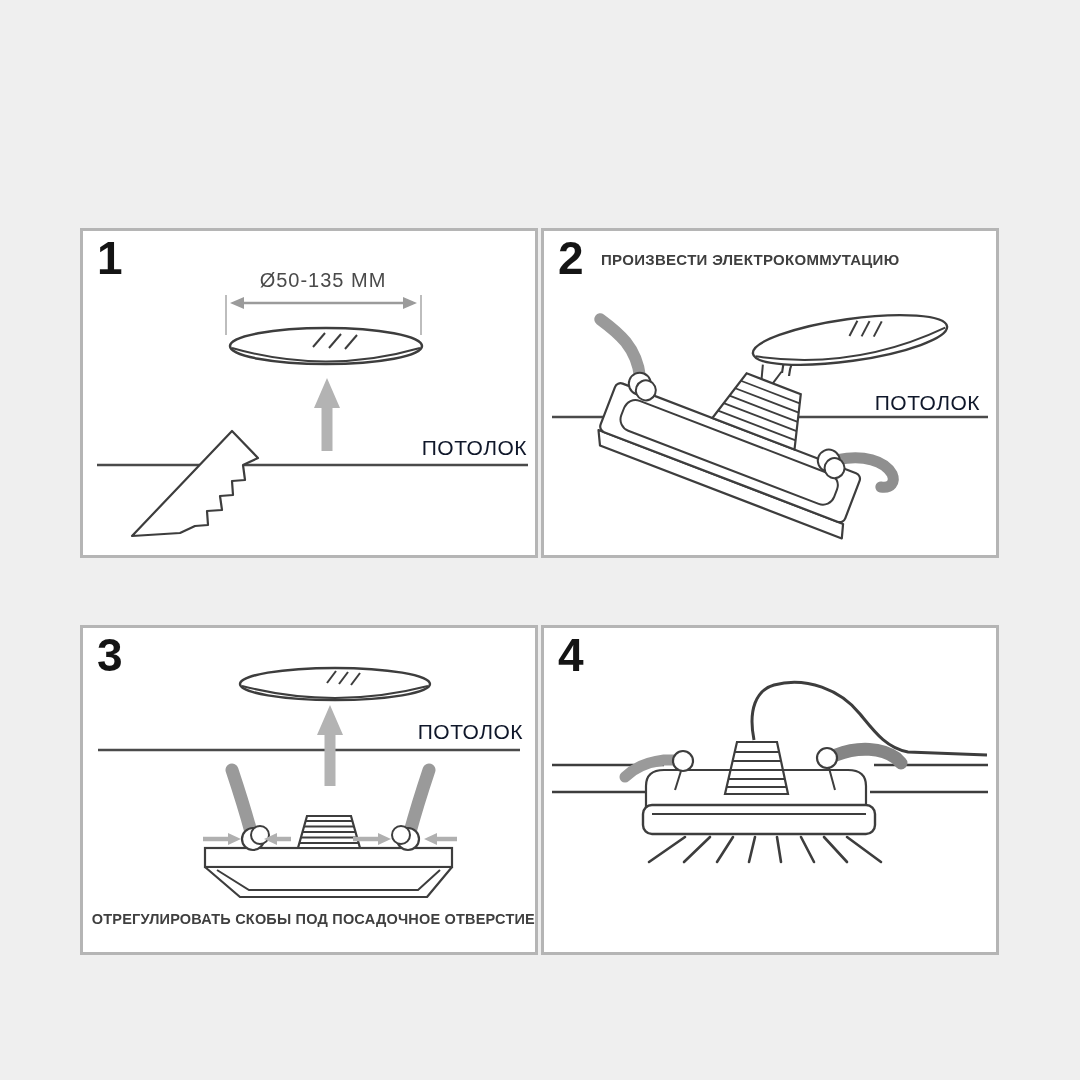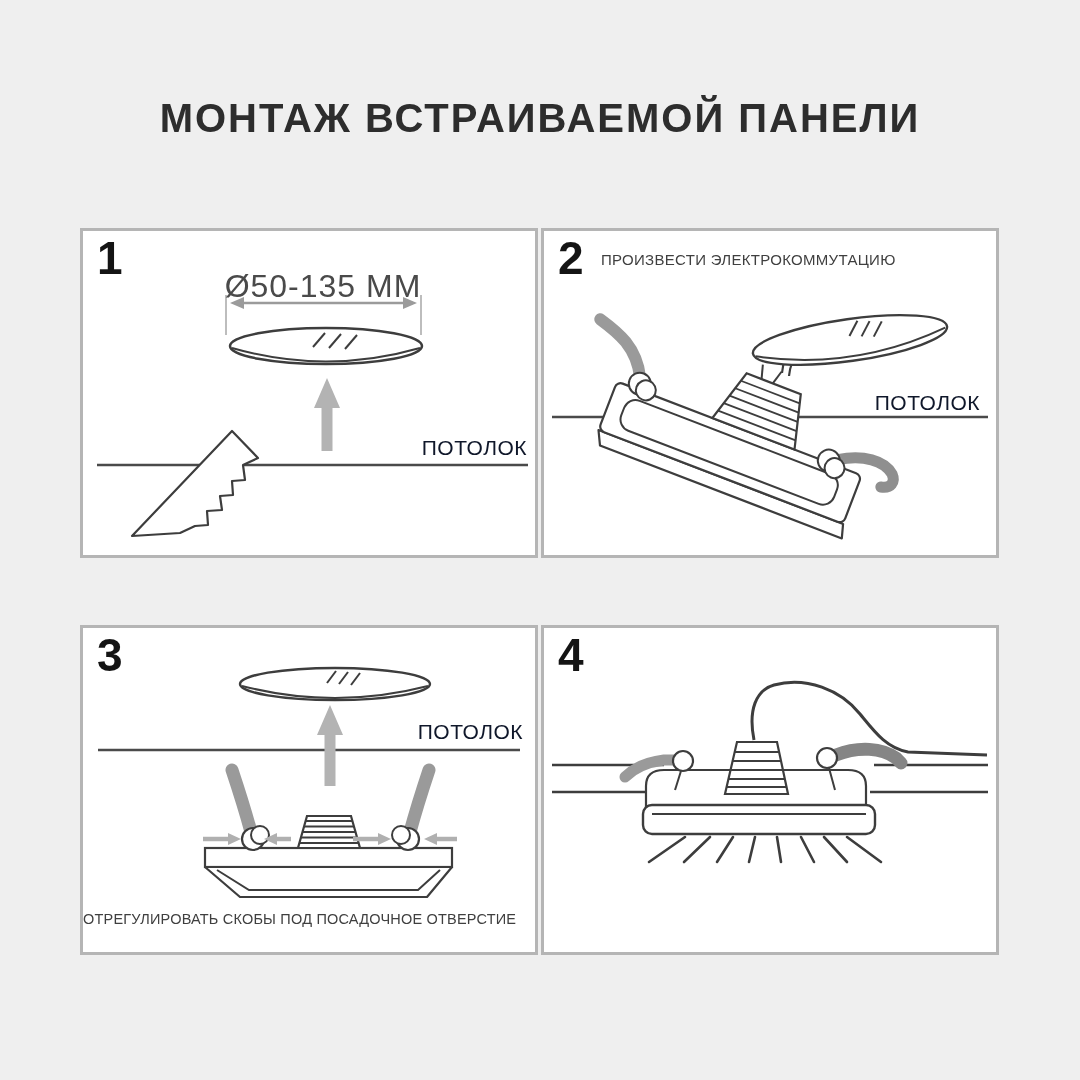--- a/index.html
+++ b/index.html
@@ -26,42 +26,41 @@
   #panel2{left:541px;top:228px;}
   #panel3{left:80px;top:625px;}
   #panel4{left:541px;top:625px;}
   .panel svg{position:absolute;left:0;top:0;}
   .step-num{
     position:absolute;left:14px;top:4px;
     font-size:46px;font-weight:700;color:#141414;line-height:1;
     z-index:3;
   }
   .cap{
-    position:absolute;color:#3f3f3f;font-weight:400;line-height:1.1;z-index:3;
+    position:absolute;color:#3f3f3f;font-weight:700;line-height:1.1;z-index:3;
   }
   .cap-step2{left:57px;top:21px;font-size:15px;letter-spacing:0.3px;}
-  .cap-step3{left:0;width:452px;top:284px;text-align:left;font-size:14.5px;letter-spacing:0.2px;}
+  .cap-step3{left:0;width:452px;top:284px;text-align:right;font-size:14.5px;letter-spacing:0.2px;}
   .ceiling-label{
     position:absolute;font-size:21px;font-weight:400;
     color:#0f172a;letter-spacing:0.5px;line-height:1;z-index:3;
   }
   .ceil-1{right:8px;top:206px;}
   .ceil-2{right:16px;top:161px;}
   .ceil-3{right:12px;top:93px;}
   .dim-label{
     position:absolute;left:130px;top:39px;width:220px;text-align:center;
-    font-size:32px;font-weight:400;color:#4a4a4a;letter-spacing:1px;line-height:1;z-index:3;
+    font-size:20px;font-weight:400;color:#4a4a4a;letter-spacing:1px;line-height:1;z-index:3;
   }
 </style>
 </head>
 <body>
 
 <div class="stage">
 
-  <div class="title">МОНТАЖ ВСТРАИВАЕМОЙ ПАНЕЛИ</div>
 
   <div class="panel" id="panel1">
     <span class="step-num">1</span>
     <span class="dim-label">Ø50-135 ММ</span>
     <span class="ceiling-label ceil-1">ПОТОЛОК</span>
     <svg width="452" height="324" viewBox="0 0 452 324">
 
       <line x1="14" y1="234" x2="445" y2="234" stroke="#4a4a4a" stroke-width="2.4"></line>
 
       <path d="M49,305 L149,200 L175,227 L160,234 L162,249 L149,250 L150,264 L137,265 L139,279 L124,280 L125,294 L112,295 L97,302 Z" fill="#ffffff" stroke="#3d3d3d" stroke-width="2.2" stroke-linejoin="round"></path>

